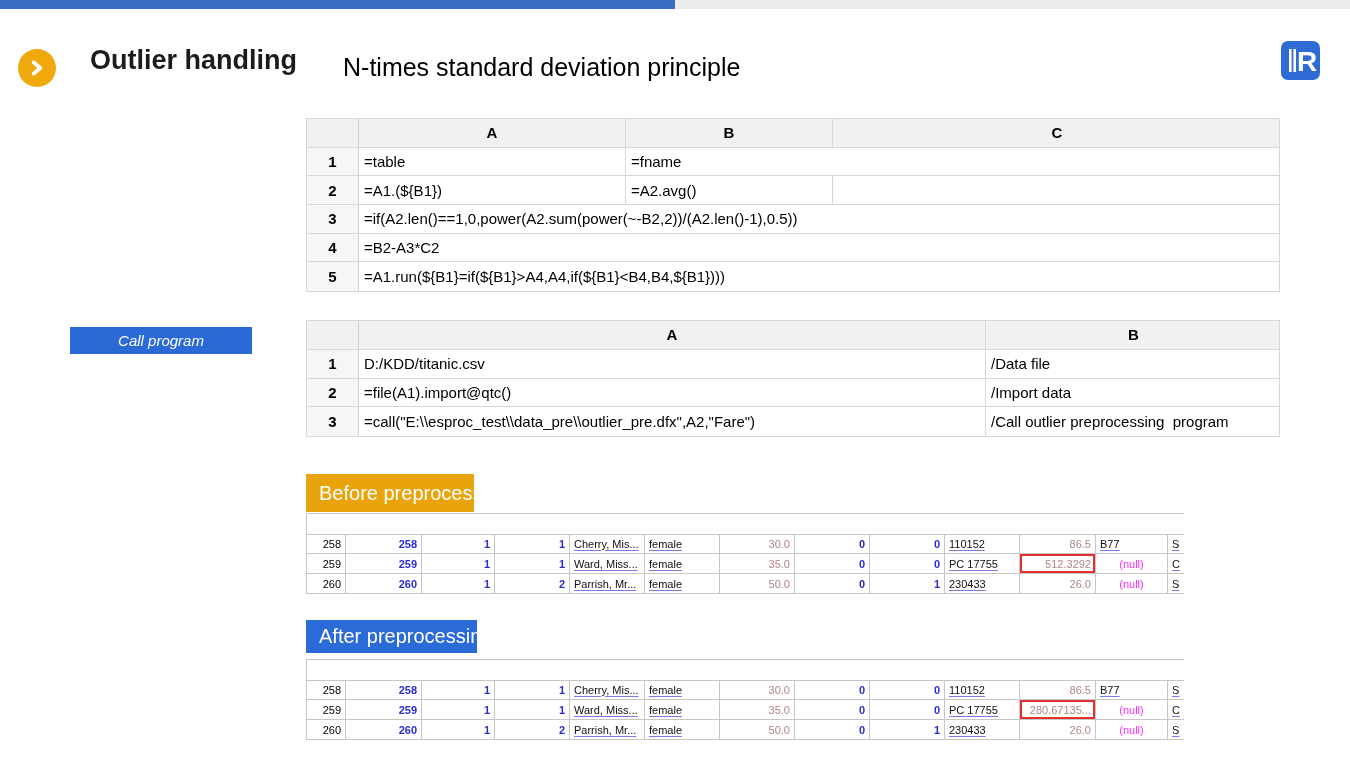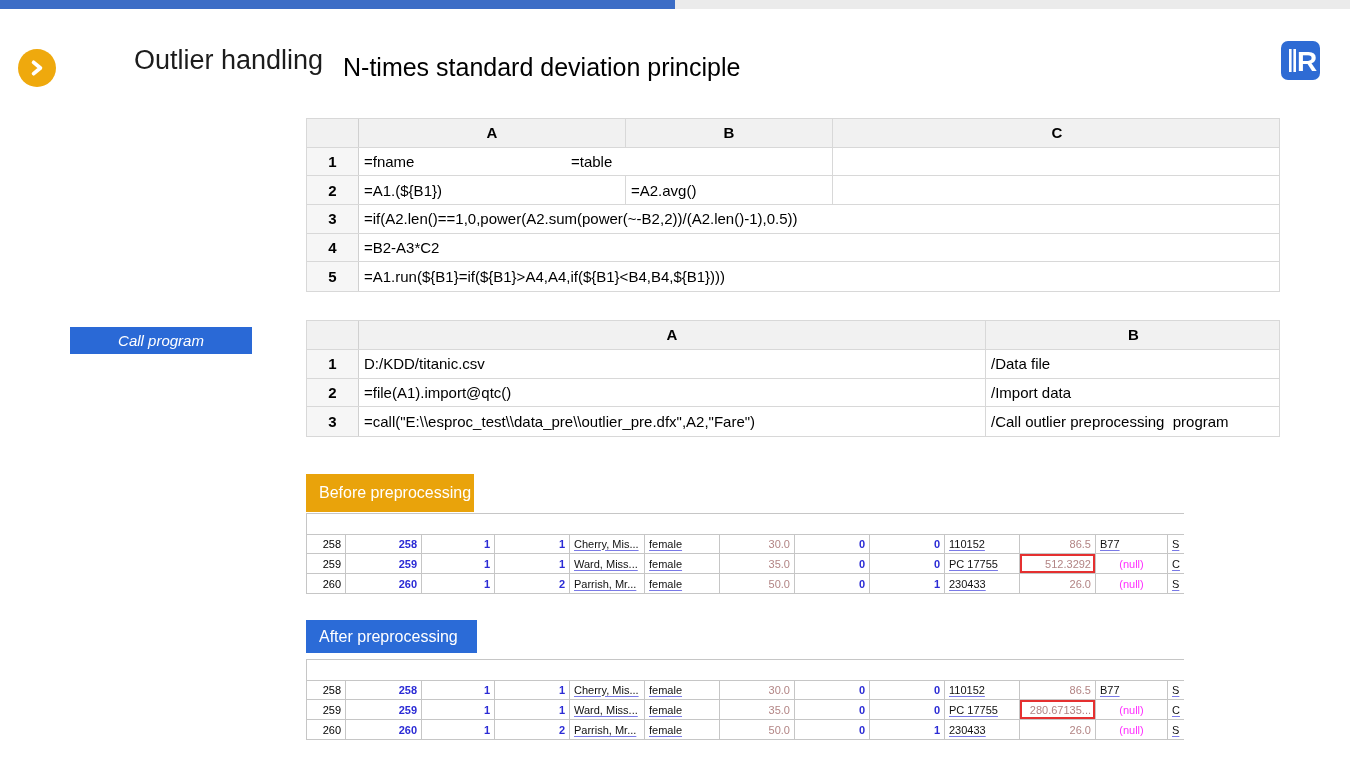--- a/index.html
+++ b/index.html
@@ -9,21 +9,21 @@
     font-family:"Liberation Sans", sans-serif; color:#000;
   }
 
   
   .bar-blue { position:absolute; left:0; top:0; width:675px; height:9px; background:#3C6DC6; }
   .bar-gray { position:absolute; left:675px; top:0; width:675px; height:9px; background:#EBEBEB; }
 
   
   .arrow-badge { position:absolute; left:18px; top:49px; width:38px; height:38px;
     border-radius:50%; background:#EFA90D; display:flex; align-items:center; justify-content:center; }
-  .page-title { position:absolute; left:90px; top:45px; font-size:27px; font-weight:400; color:#1c1c1c; white-space:pre;margin-left:44px; }
+  .page-title { position:absolute; left:90px; top:45px; font-size:27px; font-weight:700; color:#1c1c1c; white-space:pre; }
   .page-subtitle { position:absolute; left:343px; top:53px; font-size:25px; font-weight:500; color:#000000; white-space:pre; }
   .logo { position:absolute; left:1281px; top:41px; width:39px; height:39px; }
 
   
   .sheet { position:absolute; background:#fff; border:1px solid #D8D8D8; }
   .srow  { display:flex; border-bottom:1px solid #D8D8D8; }
   .srow:last-child { border-bottom:none; }
   .sheet1 .srow { height:28.7px; }
   .sheet2 .srow { height:28.75px; }
   .rownum { width:52px; flex:none; background:#F6F6F6; border-right:1px solid #D0D0D0;
@@ -38,21 +38,21 @@
   .br { border-right:1px solid #D8D8D8; }
   .w1a { width:267px; } .w1b { width:207px; } .w1c { width:448px; } .w1span { width:922px; }
   .w2a { width:627px; } .w2b { width:295px; }
 
   
   .btn-call { position:absolute; left:70px; top:327px; width:182px; height:27px;
     background:#2A69D6; color:#fff; font-size:15px;
     display:flex; align-items:center; justify-content:center; cursor:pointer; white-space:pre;font-style:italic; }
 
   
-  .taglabel { position:absolute; left:306px; color:#fff; font-size:16px;
+  .taglabel { position:absolute; left:306px; color:#fff; font-size:20px;
     display:flex; align-items:center; padding-left:13px; white-space:pre; }
   .tag-before { top:474px; width:168px; height:38px; background:#E9A30B; }
   .tag-after  { top:620px; width:171px; height:33px; background:#2B6BD7; }
 
   
   .grid-wrap { position:absolute; left:306px; width:878px; height:82px; overflow:hidden; }
   .gw-before { top:513px; } .gw-after { top:659px; }
   .grid { width:921px; border-top:1px solid #C6C6C6; border-left:1px solid #C6C6C6; background:#fff; }
   .grow { display:flex; height:20px; }
   .gcell { flex:none; display:flex; align-items:center; padding:0 4px; font-size:11px;
@@ -93,22 +93,22 @@
 
 <div class="sheet sheet1" style="left:306px; top:118px; width:974px;">
   <div class="srow shead">
     <div class="rownum"></div>
     <div class="scell w1a">A</div>
     <div class="scell w1b">B</div>
     <div class="scell w1c">C</div>
   </div>
   <div class="srow">
     <div class="rownum">1</div>
+    <div class="scell w1a br">=table</div>
     <div class="scell w1b">=fname</div>
-    <div class="scell w1a br">=table</div>
     <div class="scell w1c"></div>
   </div>
   <div class="srow">
     <div class="rownum">2</div>
     <div class="scell w1a br">=A1.(${B1})</div>
     <div class="scell w1b br">=A2.avg()</div>
   </div>
   <div class="srow">
     <div class="rownum">3</div>
     <div class="scell w1span">=if(A2.len()==1,0,power(A2.sum(power(~-B2,2))/(A2.len()-1),0.5))</div>

